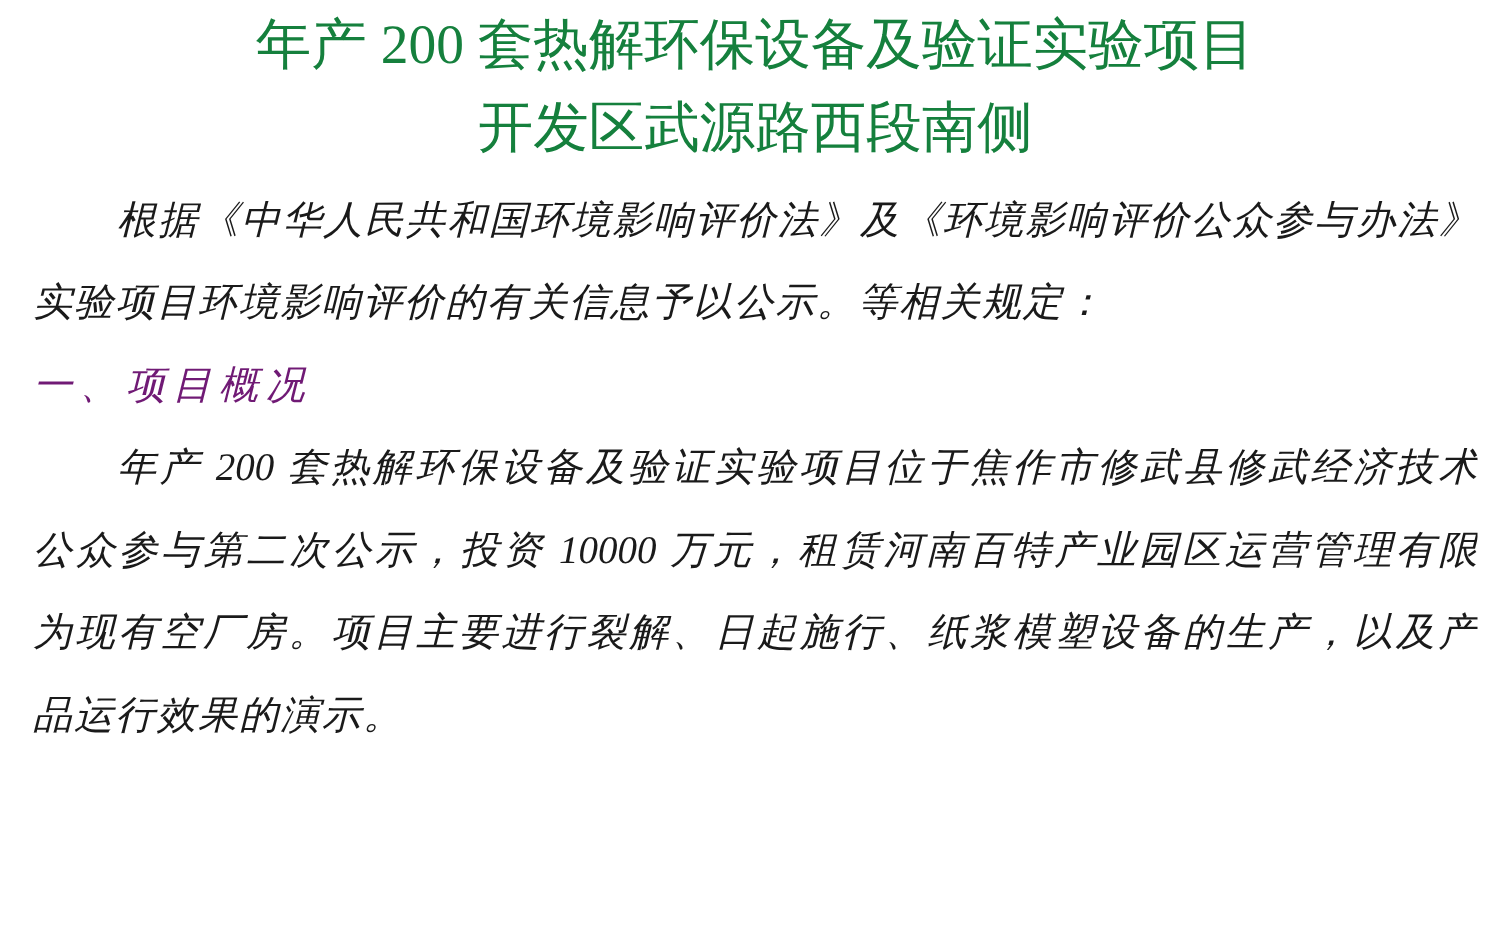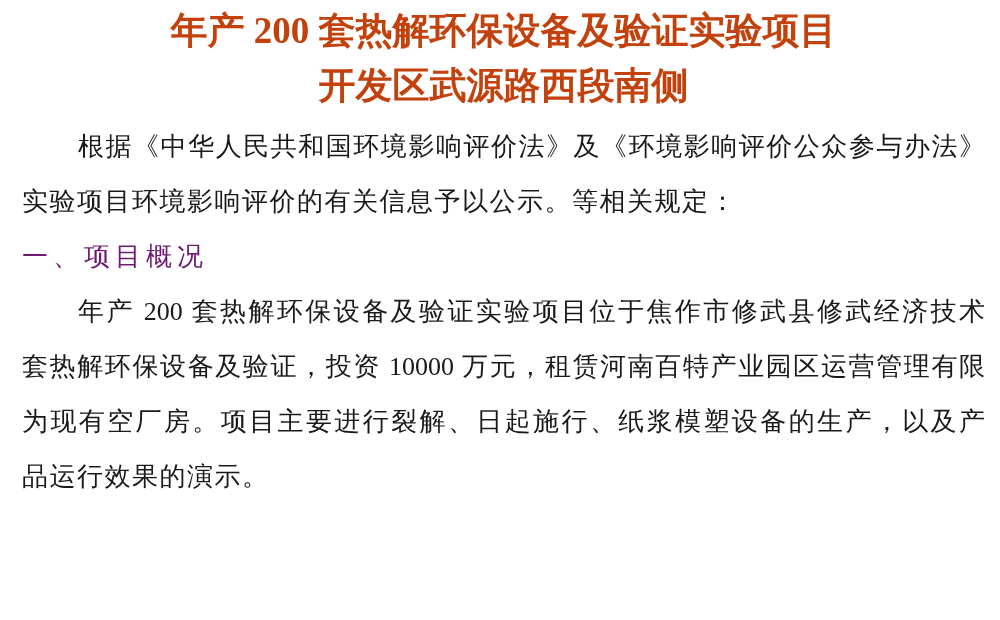--- a/index.html
+++ b/index.html
@@ -18,33 +18,34 @@
     box-sizing: border-box;
     width: 1000px;
     height: 620px;
     padding: 3px 15px 0 22px;
     background: #ffffff;
   }
   .title-line {
     height: 55px;
     line-height: 55px;
     font-size: 37px;
-    font-weight: bold;
+    font-weight: normal;
     text-align: center;
-    color: #c2410c;
+    color: #15803d;
     white-space: nowrap;
     overflow: hidden;
   }
   .para { margin: 0; padding: 0; }
   .para-intro { margin-top: 6px; }
   .bline {
     height: 55px;
     line-height: 55px;
     font-size: 26px;
     overflow: hidden;
+    font-style: italic;
   }
   
   .just {
     text-align: justify;
     text-align-last: justify;
   }
   .indent { text-indent: 56px; }
   .left {
     text-align: left;
     letter-spacing: 1.5px;
@@ -67,18 +68,18 @@
 
   <div class="para para-intro">
     <div class="bline just indent">根据《中华人民共和国环境影响评价法》及《环境影响评价公众参与办法》</div>
     <div class="bline left">实验项目环境影响评价的有关信息予以公示。等相关规定：</div>
   </div>
 
   <div class="bline left heading">一、项目概况</div>
 
   <div class="para">
     <div class="bline just indent">年产 200 套热解环保设备及验证实验项目位于焦作市修武县修武经济技术</div>
-    <div class="bline just">套热解环保设备及验证，投资 10000 万元，租赁河南百特产业园区运营管理有限</div>
+    <div class="bline just">公众参与第二次公示，投资 10000 万元，租赁河南百特产业园区运营管理有限</div>
     <div class="bline just">为现有空厂房。项目主要进行裂解、日起施行、纸浆模塑设备的生产，以及产</div>
     <div class="bline left">品运行效果的演示。</div>
   </div>
 
 </div>
 
 </body></html>

